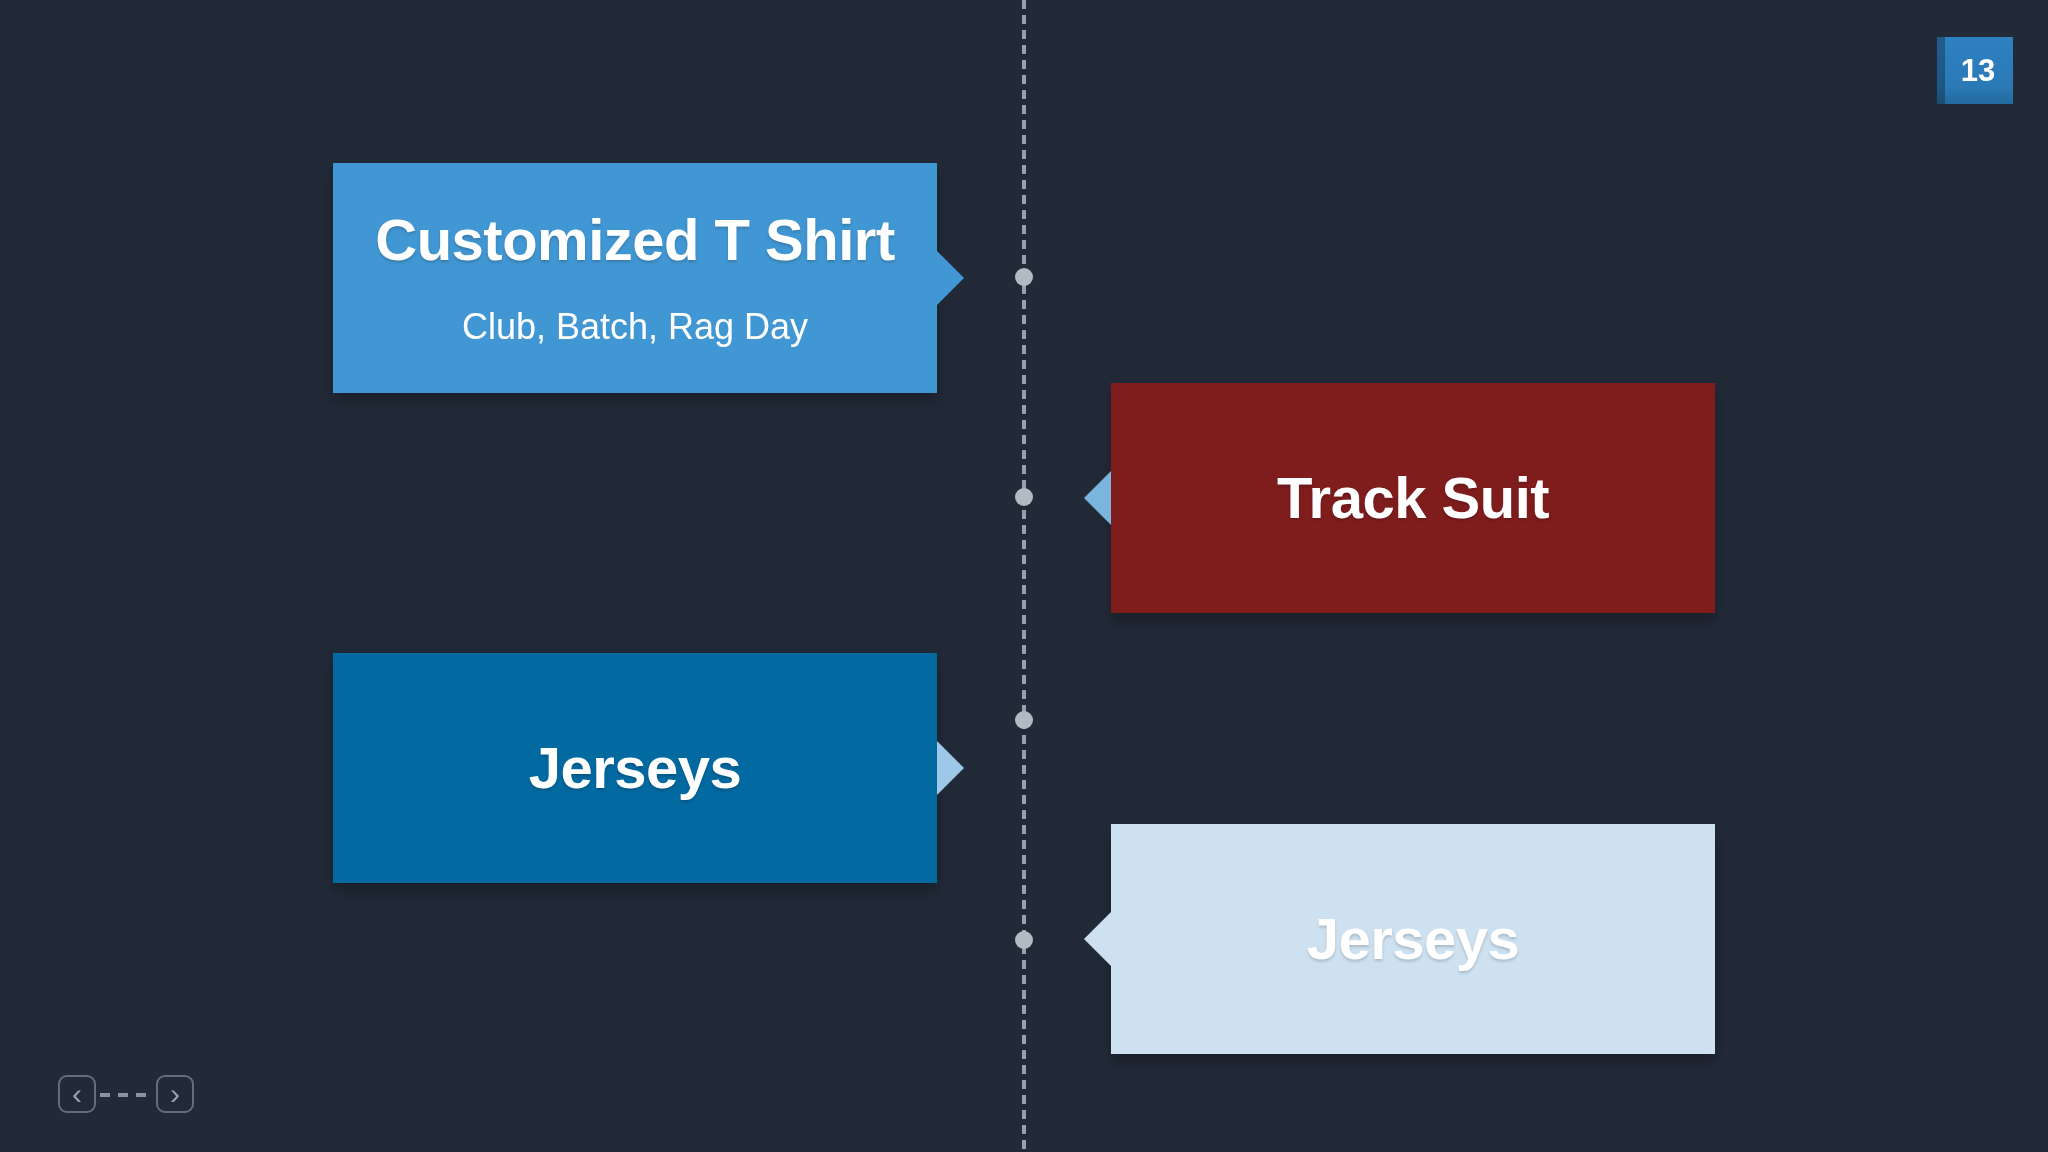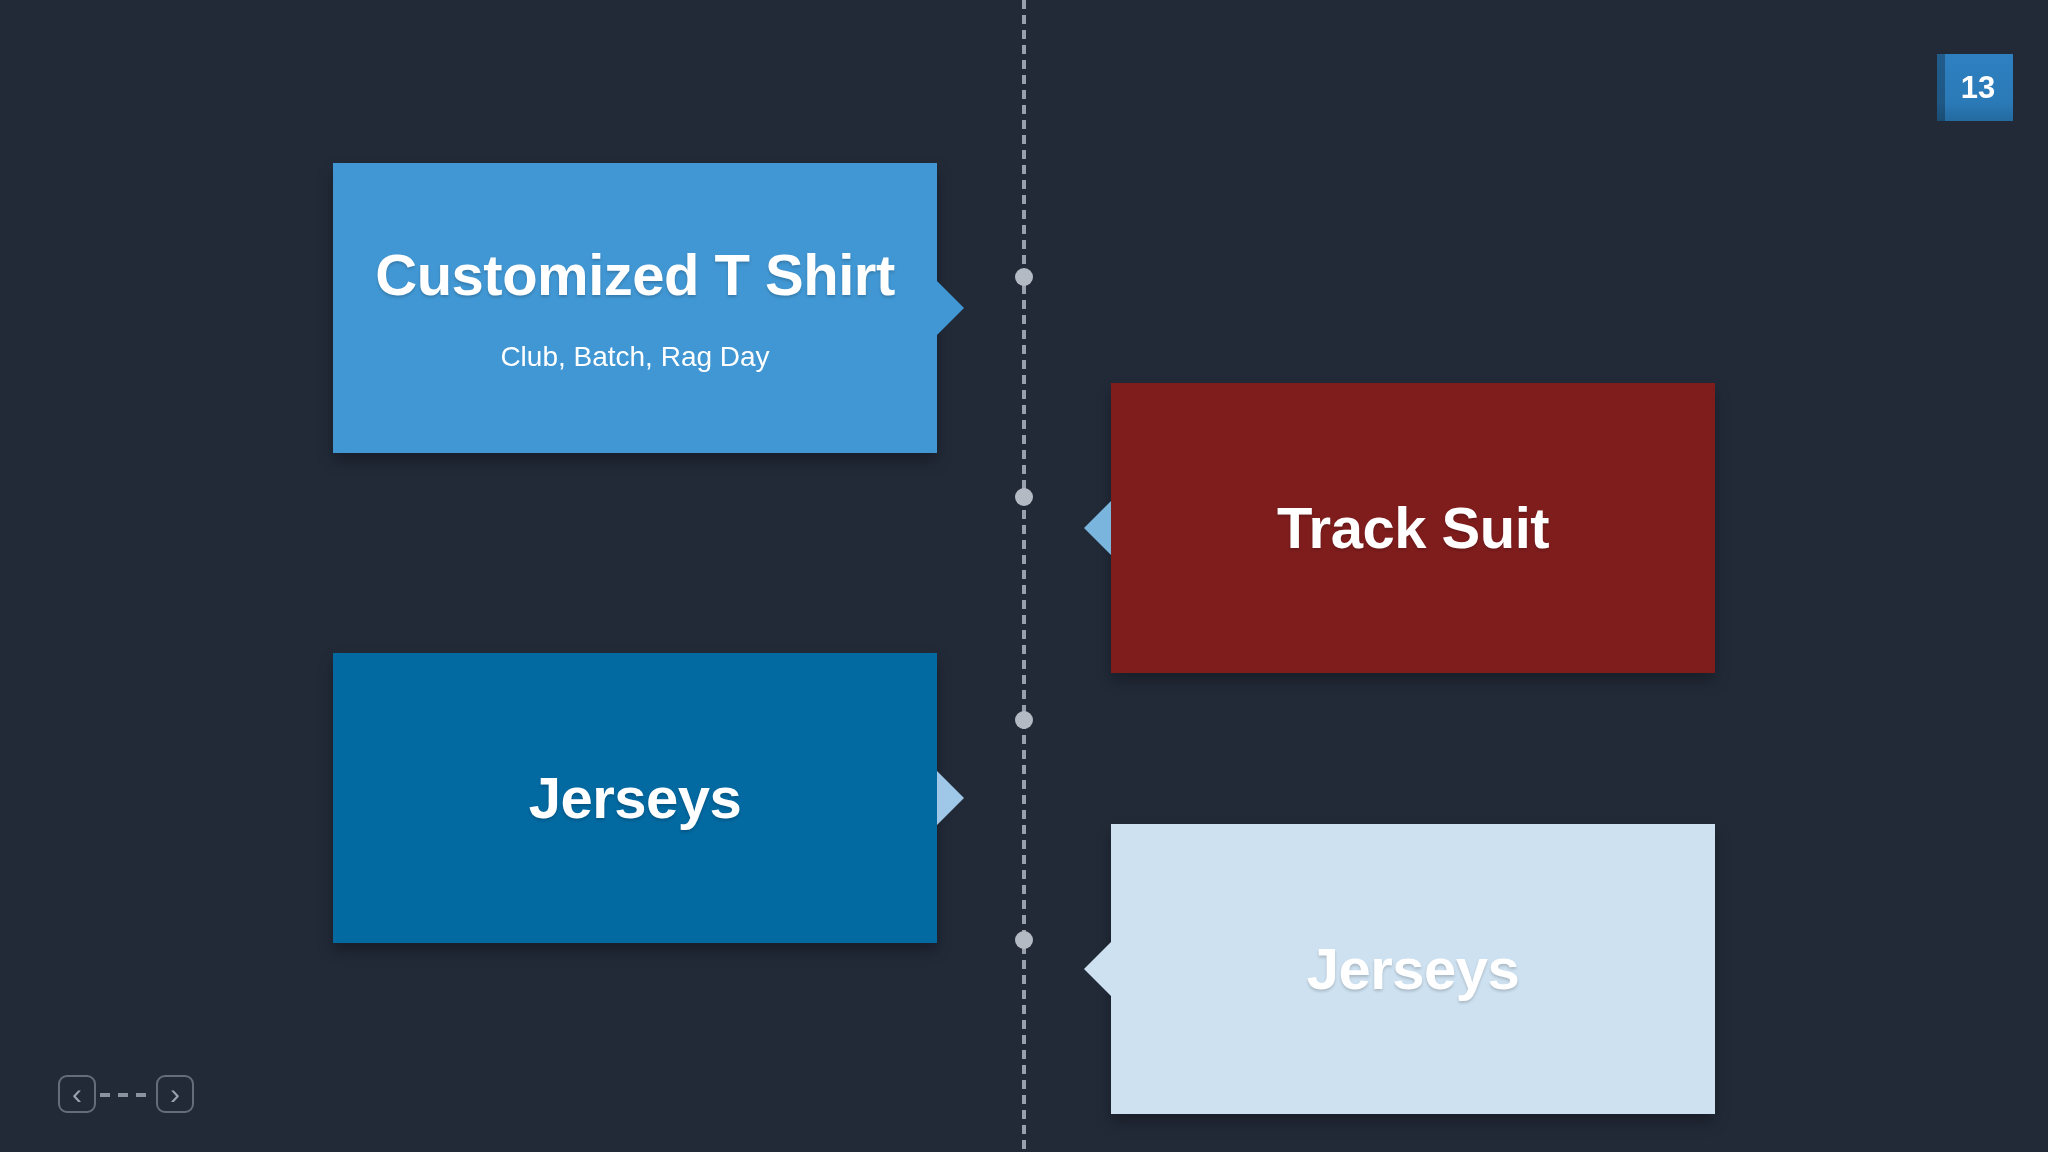--- a/index.html
+++ b/index.html
@@ -39,39 +39,39 @@
   }
   .dot-1 { top: 268px; }
   .dot-2 { top: 488px; }
   .dot-3 { top: 711px; }
   .dot-4 { top: 931px; }
 
   
   .card {
     position: absolute;
     width: 604px;
-    height: 290px;
+    height: 230px;
     display: flex;
     flex-direction: column;
     justify-content: center;
     align-items: center;
     text-align: center;
     box-shadow: 0 8px 14px rgba(0,0,0,0.28);
   }
   .card-title {
     color: #ffffff;
     font-size: 58px;
     font-weight: 700;
     line-height: 1.1;
     letter-spacing: -0.5px;
     text-shadow: 0 2px 3px rgba(0,0,0,0.18);
   }
   .card-subtitle {
     color: #ffffff;
-    font-size: 28px;
+    font-size: 36px;
     font-weight: 400;
     margin-top: 34px;
   }
   .card-subtitle:empty { display: none; }
 
   .card-1 { left: 333px; top: 163px; background: #4197d3; }
   .card-2 { left: 1111px; top: 383px; background: #7f1d1d; }
   .card-3 { left: 333px; top: 605px; background: #0369a1; margin-top: 48px; }
   .card-4 { left: 1111px; top: 824px; background: #cee1f0; }
 
@@ -90,21 +90,21 @@
   .card-right::after { left: -27px;  border-right-width: 27px; border-right-style: solid; }
   .card-1::after { border-left-color: #4197d3; }
   .card-3::after { border-left-color: #9fc8e8; }
   .card-2::after { border-right-color: #7ab5de; }
   .card-4::after { border-right-color: #cee1f0; }
 
   
   .page-badge {
     position: absolute;
     left: 1937px;
-    top: 54px;
+    top: 37px;
     width: 76px;
     height: 67px;
     background: linear-gradient(180deg, #2e80c0 0%, #2b7ab8 72%, #236a9f 100%);
     display: flex;
     align-items: center;
     justify-content: center;
   }
   .page-badge::before {
     content: "";
     position: absolute;

